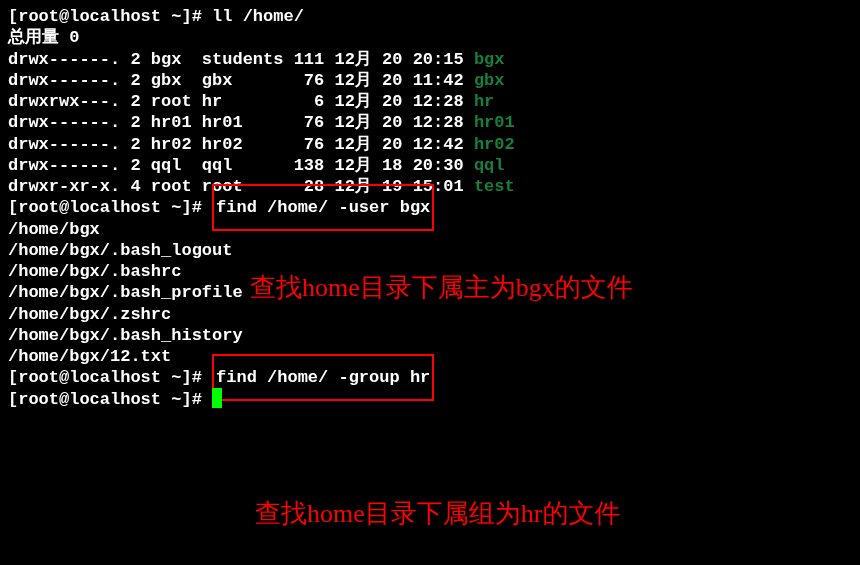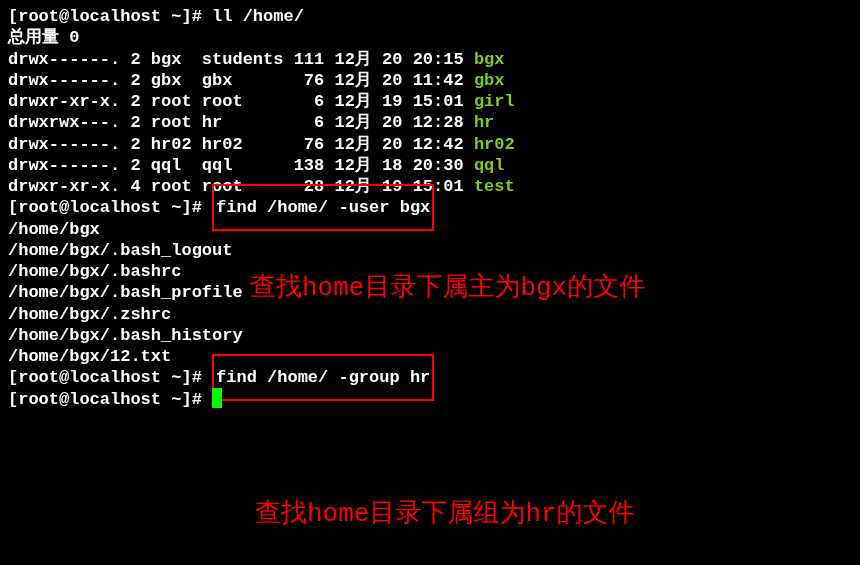--- a/index.html
+++ b/index.html
@@ -17,34 +17,34 @@
       width: 860px;
       height: 565px;
       padding: 6px 8px;
       position: relative;
       overflow: hidden;
     }
     .line {
       white-space: pre;
     }
     .cyan {
-      color: #84cc16;
+      color: #15803d;
     }
     .white {
       color: #fff;
     }
     .redbox {
       border: 2px solid #ff0000;
       padding: 12px 2px;
       display: inline;
     }
     .annotation {
       position: absolute;
       color: #ff0000;
-      font-family: Liberation Mono, monospace;
+      font-family: Liberation Serif, serif;
       font-size: 26px;
       font-weight: normal;
       text-align: right;
     }
     .ann1 {
       left: 250px;
       top: 272px;
     }
     .ann2 {
       left: 255px;
@@ -61,22 +61,22 @@
   </style>
 </head>
 <body>
 
 <div>
   <div class="line"><span class="white">[root@localhost ~]# </span><span class="white">ll /home/</span></div>
   <div class="line white">总用量 0</div>
   <div id="listing-container">
       <div class="line"><span class="white">drwx------. 2 bgx  students 111 12月 20 20:15 </span><span class="cyan">bgx</span></div>
       <div class="line"><span class="white">drwx------. 2 gbx  gbx       76 12月 20 11:42 </span><span class="cyan">gbx</span></div>
-      <div class="line"><span class="white">drwxr-xr-x. 2 root root       6 12月 19 15:01 </span><span class="cyan">girl</span></div>
       <div class="line"><span class="white">drwxrwx---. 2 root hr         6 12月 20 12:28 </span><span class="cyan">hr</span></div>
+      <div class="line"><span class="white">drwx------. 2 hr01 hr01      76 12月 20 12:28 </span><span class="cyan">hr01</span></div>
       <div class="line"><span class="white">drwx------. 2 hr02 hr02      76 12月 20 12:42 </span><span class="cyan">hr02</span></div>
       <div class="line"><span class="white">drwx------. 2 qql  qql      138 12月 18 20:30 </span><span class="cyan">qql</span></div>
       <div class="line"><span class="white">drwxr-xr-x. 4 root root      28 12月 19 15:01 </span><span class="cyan">test</span></div>
     </div>
   <div class="line"><span class="white">[root@localhost ~]# </span><span class="white redbox">find /home/ -user bgx</span></div>
   <div id="results1-container">
       <div class="line white">/home/bgx</div>
       <div class="line white">/home/bgx/.bash_logout</div>
       <div class="line white">/home/bgx/.bashrc</div>
       <div class="line white">/home/bgx/.bash_profile</div>

